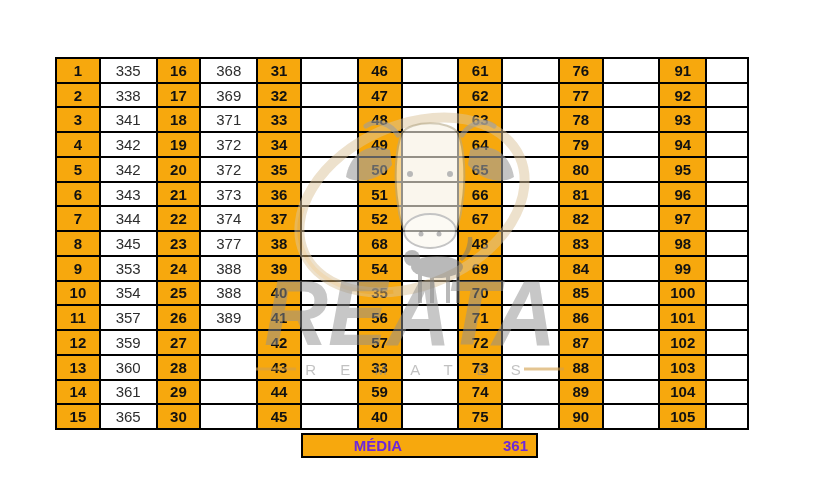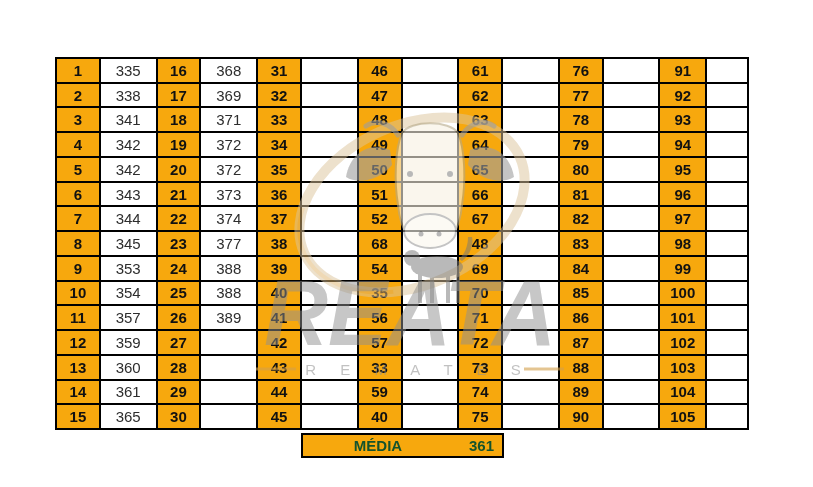--- a/index.html
+++ b/index.html
@@ -48,26 +48,26 @@
   }
   .cell.val {
     background: #ffffff;
     font-size: 15px; color: #2d2d2d;
   }
 
   
   .media-bar {
     position: absolute;
     left: 301px; top: 433px;
-    width: 203px; height: 25px;
+    width: 237px; height: 25px;
     box-sizing: border-box;
     background: #F7A80D;
     border: 2px solid #000;
     display: flex; align-items: center;
-    font-weight: bold; font-size: 15px; color: #14532d;
+    font-weight: bold; font-size: 15px; color: #6d28d9;
   }
   .media-bar .label-wrap {
     flex: 0 0 150px;
     display: flex; justify-content: center;
   }
   .media-bar .value {
     margin-left: auto;
     padding-right: 8px;
   }
 

